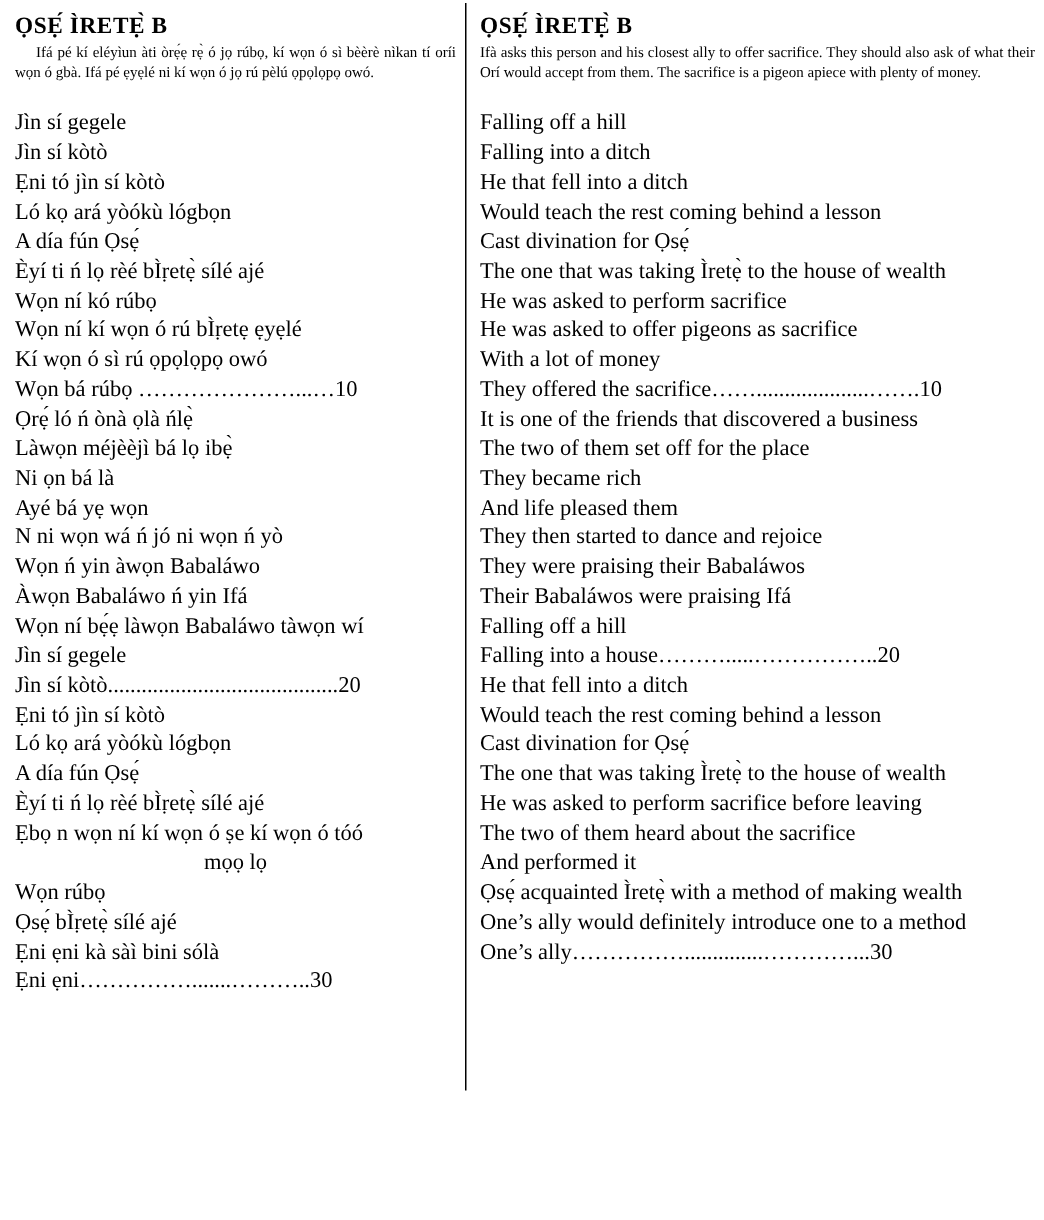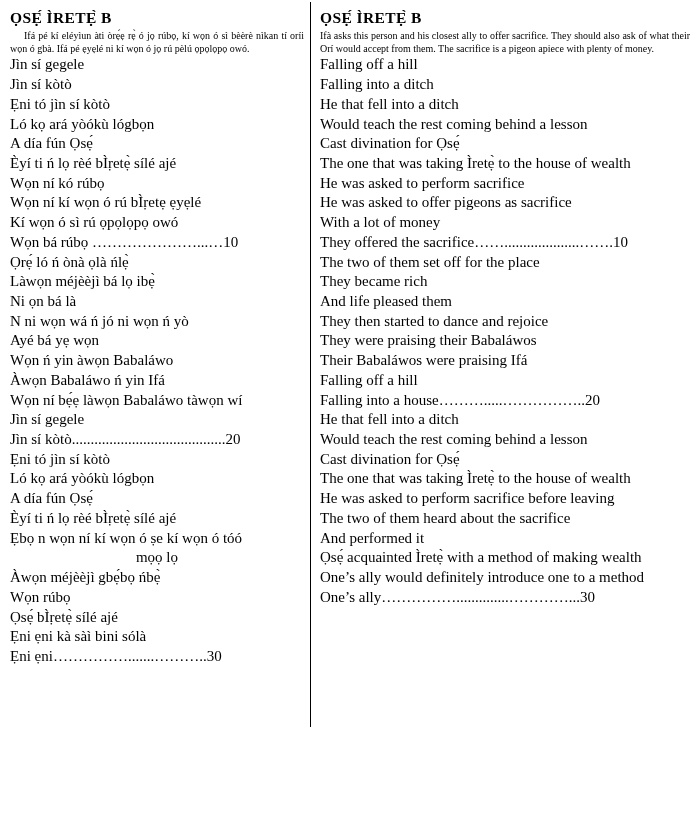--- a/index.html
+++ b/index.html
@@ -49,20 +49,21 @@
   .para {
     font-size: 10px;
     line-height: 1.3;
     margin: 0;
     text-align: justify;
   }
   .para.indent {
     text-indent: 14px;
   }
   .verse {
+    margin-top: 18px;
   }
   .verse .line {
     font-size: 15px;
     line-height: 1.315;
     white-space: pre-wrap;
   }
   .line.center {
     text-align: center;
   }
   .col-right .verse {
@@ -83,34 +84,33 @@
         <div class="line">Ló kọ ará yòókù lógbọn</div>
         <div class="line">A día fún Ọsẹ́</div>
         <div class="line">Èyí ti ń lọ rèé bÌṛetẹ̀ sílé ajé</div>
         <div class="line">Wọn ní kó rúbọ</div>
         <div class="line">Wọn ní kí wọn ó rú bÌṛetẹ ẹyẹlé</div>
         <div class="line">Kí wọn ó sì rú ọpọlọpọ owó</div>
         <div class="line">Wọn bá rúbọ …………………...…10</div>
         <div class="line">Ọrẹ́ ló ń ònà ọlà ńlẹ̀</div>
         <div class="line">Làwọn méjèèjì bá lọ ibẹ̀</div>
         <div class="line">Ni ọn bá là</div>
+        <div class="line">Ayé bá yẹ wọn</div>
         <div class="line">N ni wọn wá ń jó ni wọn ń yò</div>
-        <div class="line">Ayé bá yẹ wọn</div>
         <div class="line">Wọn ń yin àwọn Babaláwo</div>
         <div class="line">Àwọn Babaláwo ń yin Ifá</div>
         <div class="line">Wọn ní bẹ́ẹ làwọn Babaláwo tàwọn wí</div>
         <div class="line">Jìn sí gegele</div>
         <div class="line">Jìn sí kòtò.........................................20</div>
         <div class="line">Ẹni tó jìn sí kòtò</div>
         <div class="line">Ló kọ ará yòókù lógbọn</div>
         <div class="line">A día fún Ọsẹ́</div>
         <div class="line">Èyí ti ń lọ rèé bÌṛetẹ̀ sílé ajé</div>
         <div class="line">Ẹbọ n wọn ní kí wọn ó ṣe kí wọn ó tóó</div>
         <div class="line center">mọọ lọ</div>
-        <div class="line">Àwọn méjèèjì gbẹ́bọ ńbẹ̀</div>
         <div class="line">Wọn rúbọ</div>
         <div class="line">Ọsẹ́ bÌṛetẹ̀ sílé ajé</div>
         <div class="line">Ẹni ẹni kà sàì bini sólà</div>
         <div class="line">Ẹni ẹni…………….......………..30</div>
       </div>
   </div>
 
   <div class="divider"></div>
 
   <div class="col col-right">
@@ -120,20 +120,21 @@
         <div class="line">Falling off a hill</div>
         <div class="line">Falling into a ditch</div>
         <div class="line">He that fell into a ditch</div>
         <div class="line">Would teach the rest coming behind a lesson</div>
         <div class="line">Cast divination for Ọsẹ́</div>
         <div class="line">The one that was taking Ìretẹ̀ to the house of wealth</div>
         <div class="line">He was asked to perform sacrifice</div>
         <div class="line">He was asked to offer pigeons as sacrifice</div>
         <div class="line">With a lot of money</div>
         <div class="line">They offered the sacrifice……....................…….10</div>
+        <div class="line">It is one of the friends that discovered a business</div>
         <div class="line">The two of them set off for the place</div>
         <div class="line">They became rich</div>
         <div class="line">And life pleased them</div>
         <div class="line">They then started to dance and rejoice</div>
         <div class="line">They were praising their Babaláwos</div>
         <div class="line">Their Babaláwos were praising Ifá</div>
         <div class="line">Falling off a hill</div>
         <div class="line">Falling into a house……….....……………..20</div>
         <div class="line">He that fell into a ditch</div>
         <div class="line">Would teach the rest coming behind a lesson</div>

